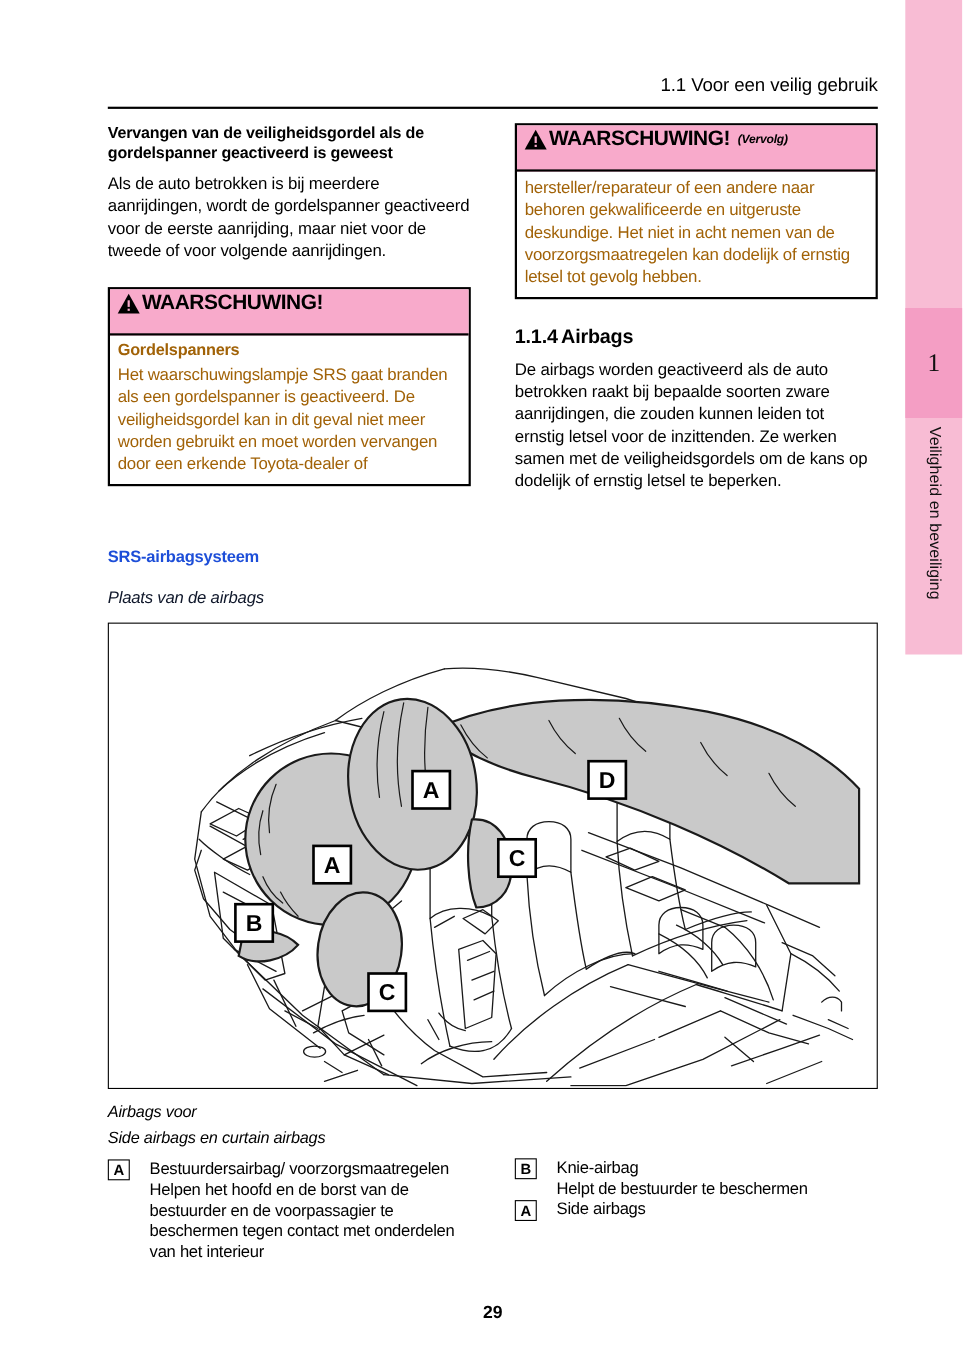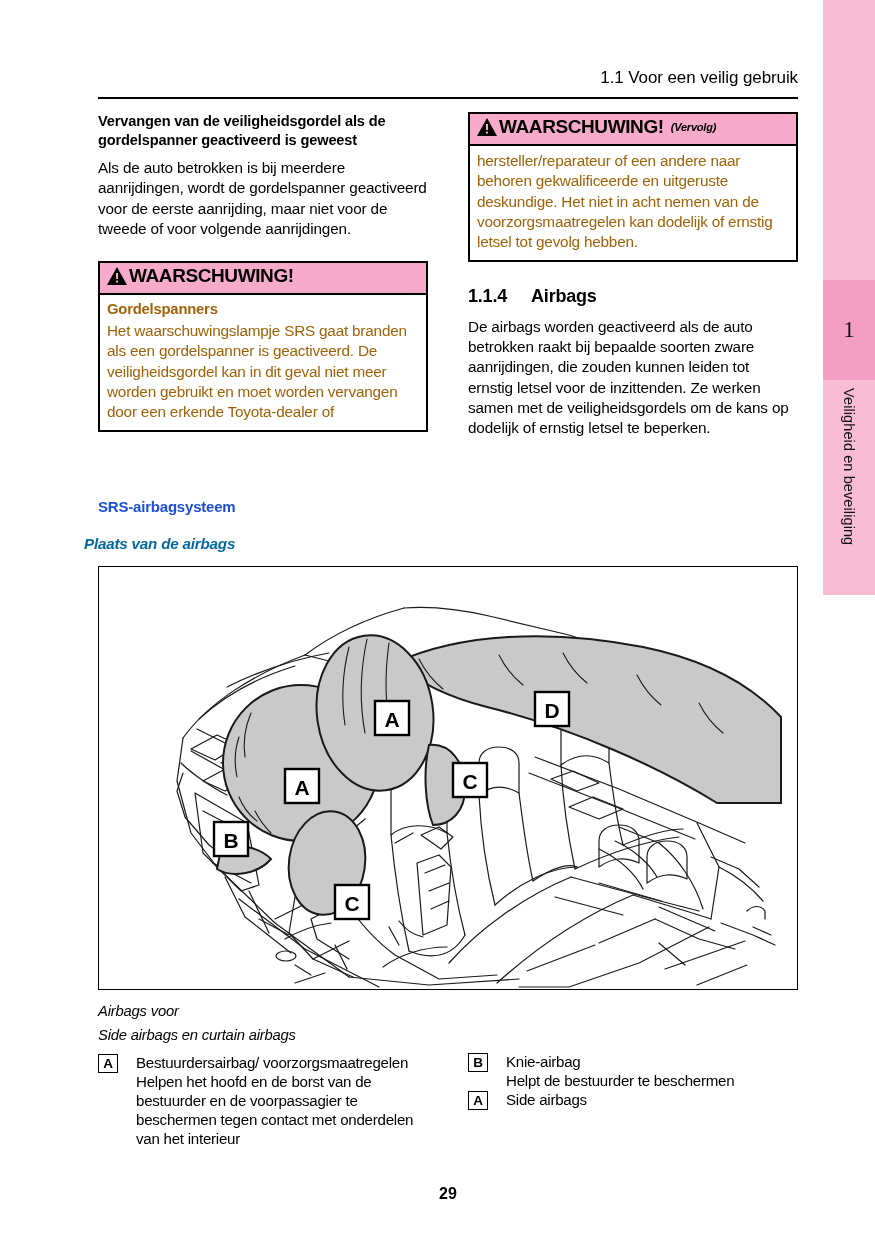--- a/index.html
+++ b/index.html
@@ -115,32 +115,32 @@
     margin: 0;
     letter-spacing: -0.15px;
   }
   .sec-head {
     font-size: 18px;
     font-weight: bold;
     color: #000;
     margin: 0 0 10px 0;
     letter-spacing: -0.2px;
   }
-  .sec-head .num { margin-right: 24px; }
+  .sec-head .num { margin-right: 3px; }
 
   
   .warn-box {
     border: 2px solid #000;
     background: #fff;
     box-sizing: border-box;
   }
   .warn-title {
     background: #f8aacb;
     border-bottom: 2px solid #000;
-    padding: 2px 6px 6px 6px;
+    padding: 2px 6px 16px 6px;
     display: flex;
     align-items: center;
     font-weight: bold;
     font-size: 19px;
     letter-spacing: -0.4px;
     color: #000;
     box-sizing: border-box;
   }
   .warn-title .tri { margin-right: 1px; display: flex; align-items: center; }
   .warn-title .cont {
@@ -168,27 +168,27 @@
     position: absolute;
     left: 98px;
     top: 498px;
     font-size: 15px;
     font-weight: bold;
     letter-spacing: -0.2px;
     color: #1d4ed8;
   }
   .heading-plaats {
     position: absolute;
-    left: 84px;
+    left: 98px;
     top: 535px;
     font-size: 15.2px;
-    font-weight: bold;
+    font-weight: normal;
     font-style: italic;
     letter-spacing: -0.2px;
-    color: #0369a1;
+    color: #0f172a;
   }
 
   
   .figure-frame {
     position: absolute;
     left: 98px;
     top: 566px;
     width: 700px;
     height: 424px;
     border: 1.6px solid #000;

